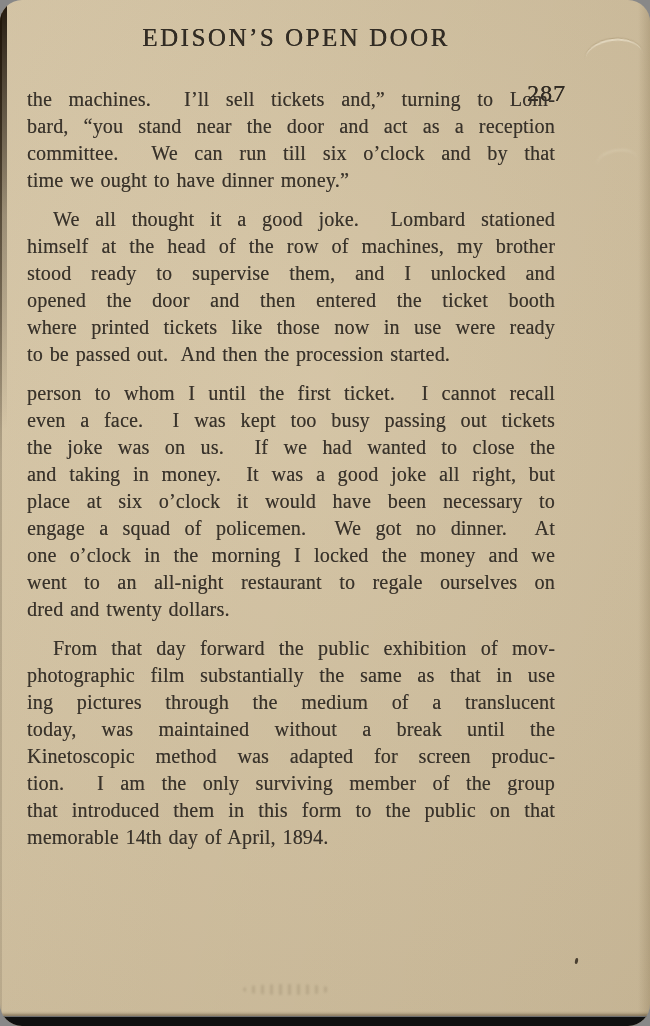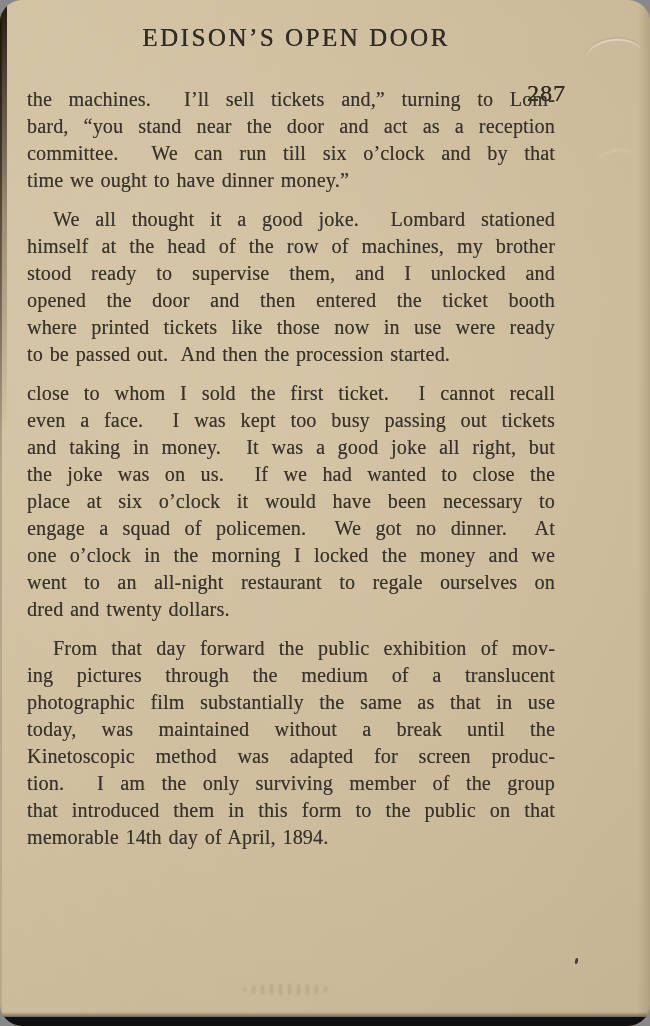--- a/index.html
+++ b/index.html
@@ -132,34 +132,34 @@
       </div>
       <div class="para indent">
         <div class="line first">We all thought it a good joke.  Lombard stationed</div>
         <div class="line">himself at the head of the row of machines, my brother</div>
         <div class="line">stood ready to supervise them, and I unlocked and</div>
         <div class="line">opened the door and then entered the ticket booth</div>
         <div class="line">where printed tickets like those now in use were ready</div>
         <div class="line last">to be passed out.  And then the procession started.</div>
       </div>
       <div class="para indent">
-        <div class="line">close to whom I sold the first ticket.  I cannot recall</div>
+        <div class="line">person to whom I until the first ticket.  I cannot recall</div>
         <div class="line">even a face.  I was kept too busy passing out tickets</div>
+        <div class="line">the joke was on us.  If we had wanted to close the</div>
         <div class="line">and taking in money.  It was a good joke all right, but</div>
-        <div class="line">the joke was on us.  If we had wanted to close the</div>
         <div class="line">place at six o’clock it would have been necessary to</div>
         <div class="line">engage a squad of policemen.  We got no dinner.  At</div>
         <div class="line">one o’clock in the morning I locked the money and we</div>
         <div class="line">went to an all-night restaurant to regale ourselves on</div>
         <div class="line last">dred and twenty dollars.</div>
       </div>
       <div class="para indent">
         <div class="line first">From that day forward the public exhibition of mov-</div>
+        <div class="line">photographic film substantially the same as that in use</div>
         <div class="line">ing pictures through the medium of a translucent</div>
-        <div class="line">photographic film substantially the same as that in use</div>
         <div class="line">today, was maintained without a break until the</div>
         <div class="line">Kinetoscopic method was adapted for screen produc-</div>
         <div class="line">tion.  I am the only surviving member of the group</div>
         <div class="line">that introduced them in this form to the public on that</div>
         <div class="line last">memorable 14th day of April, 1894.</div>
       </div>
     </main>
 
   <div class="edge-left"></div>
   <div class="edge-left-hair"></div>

